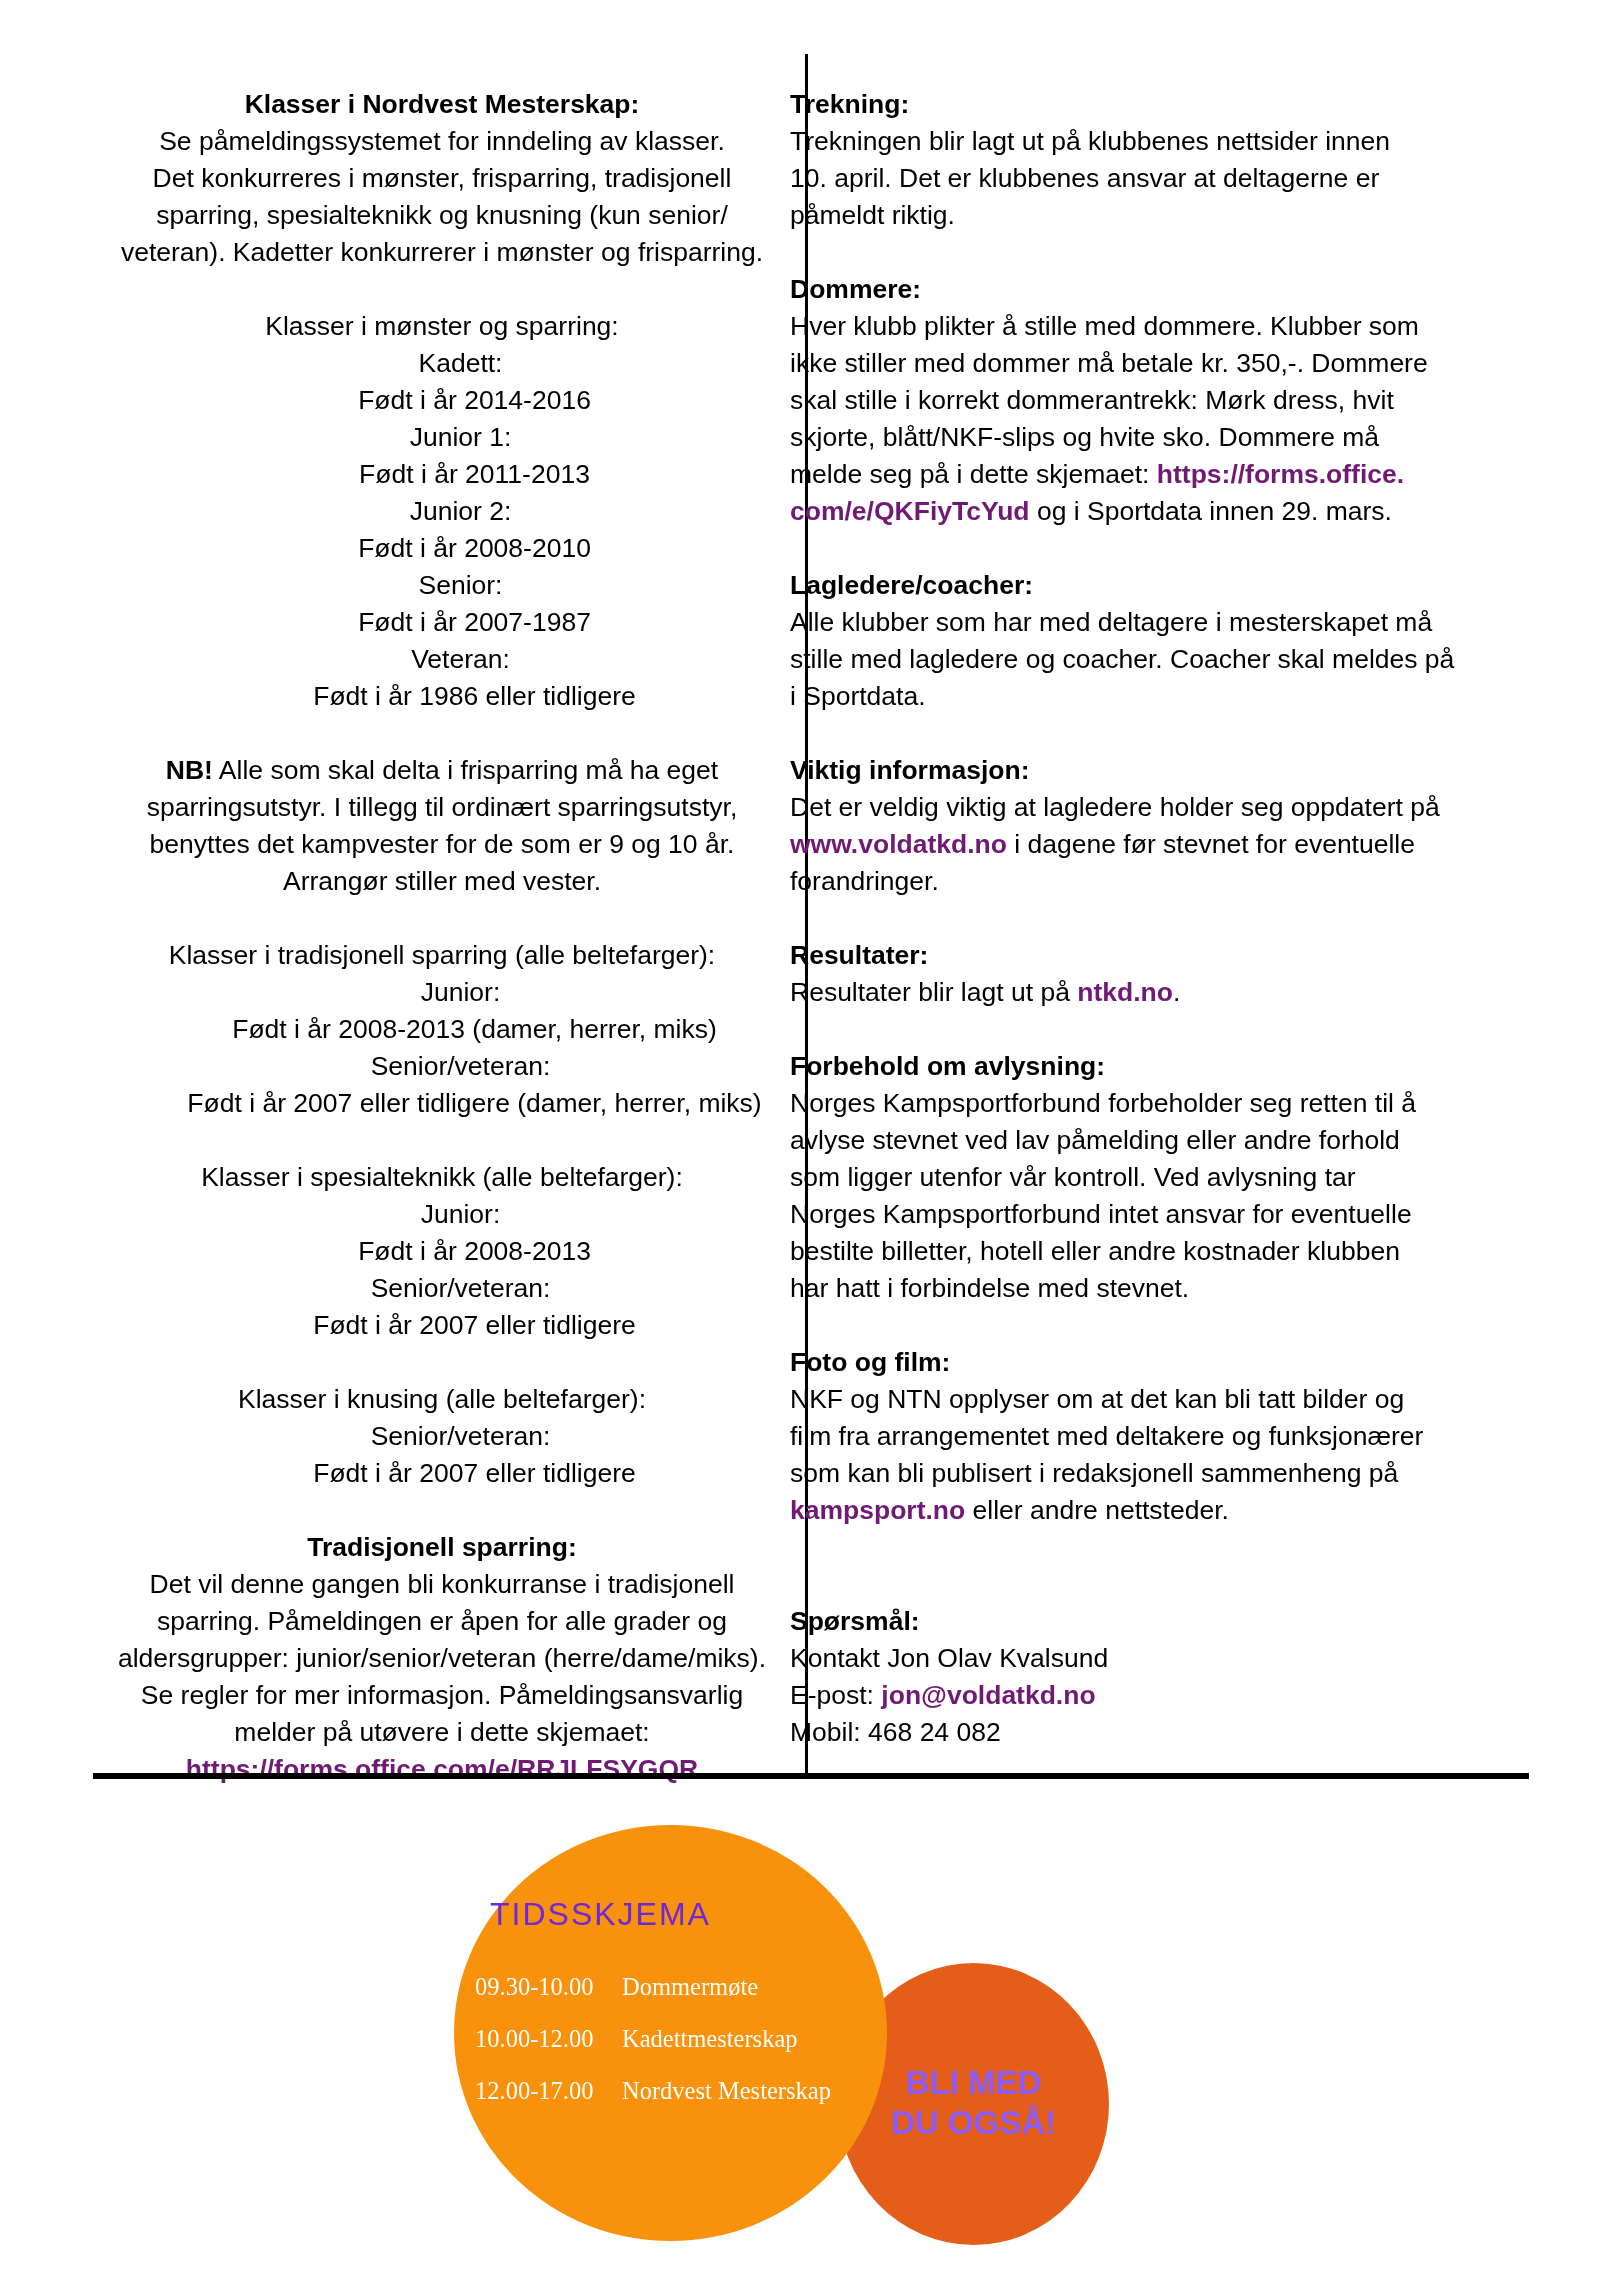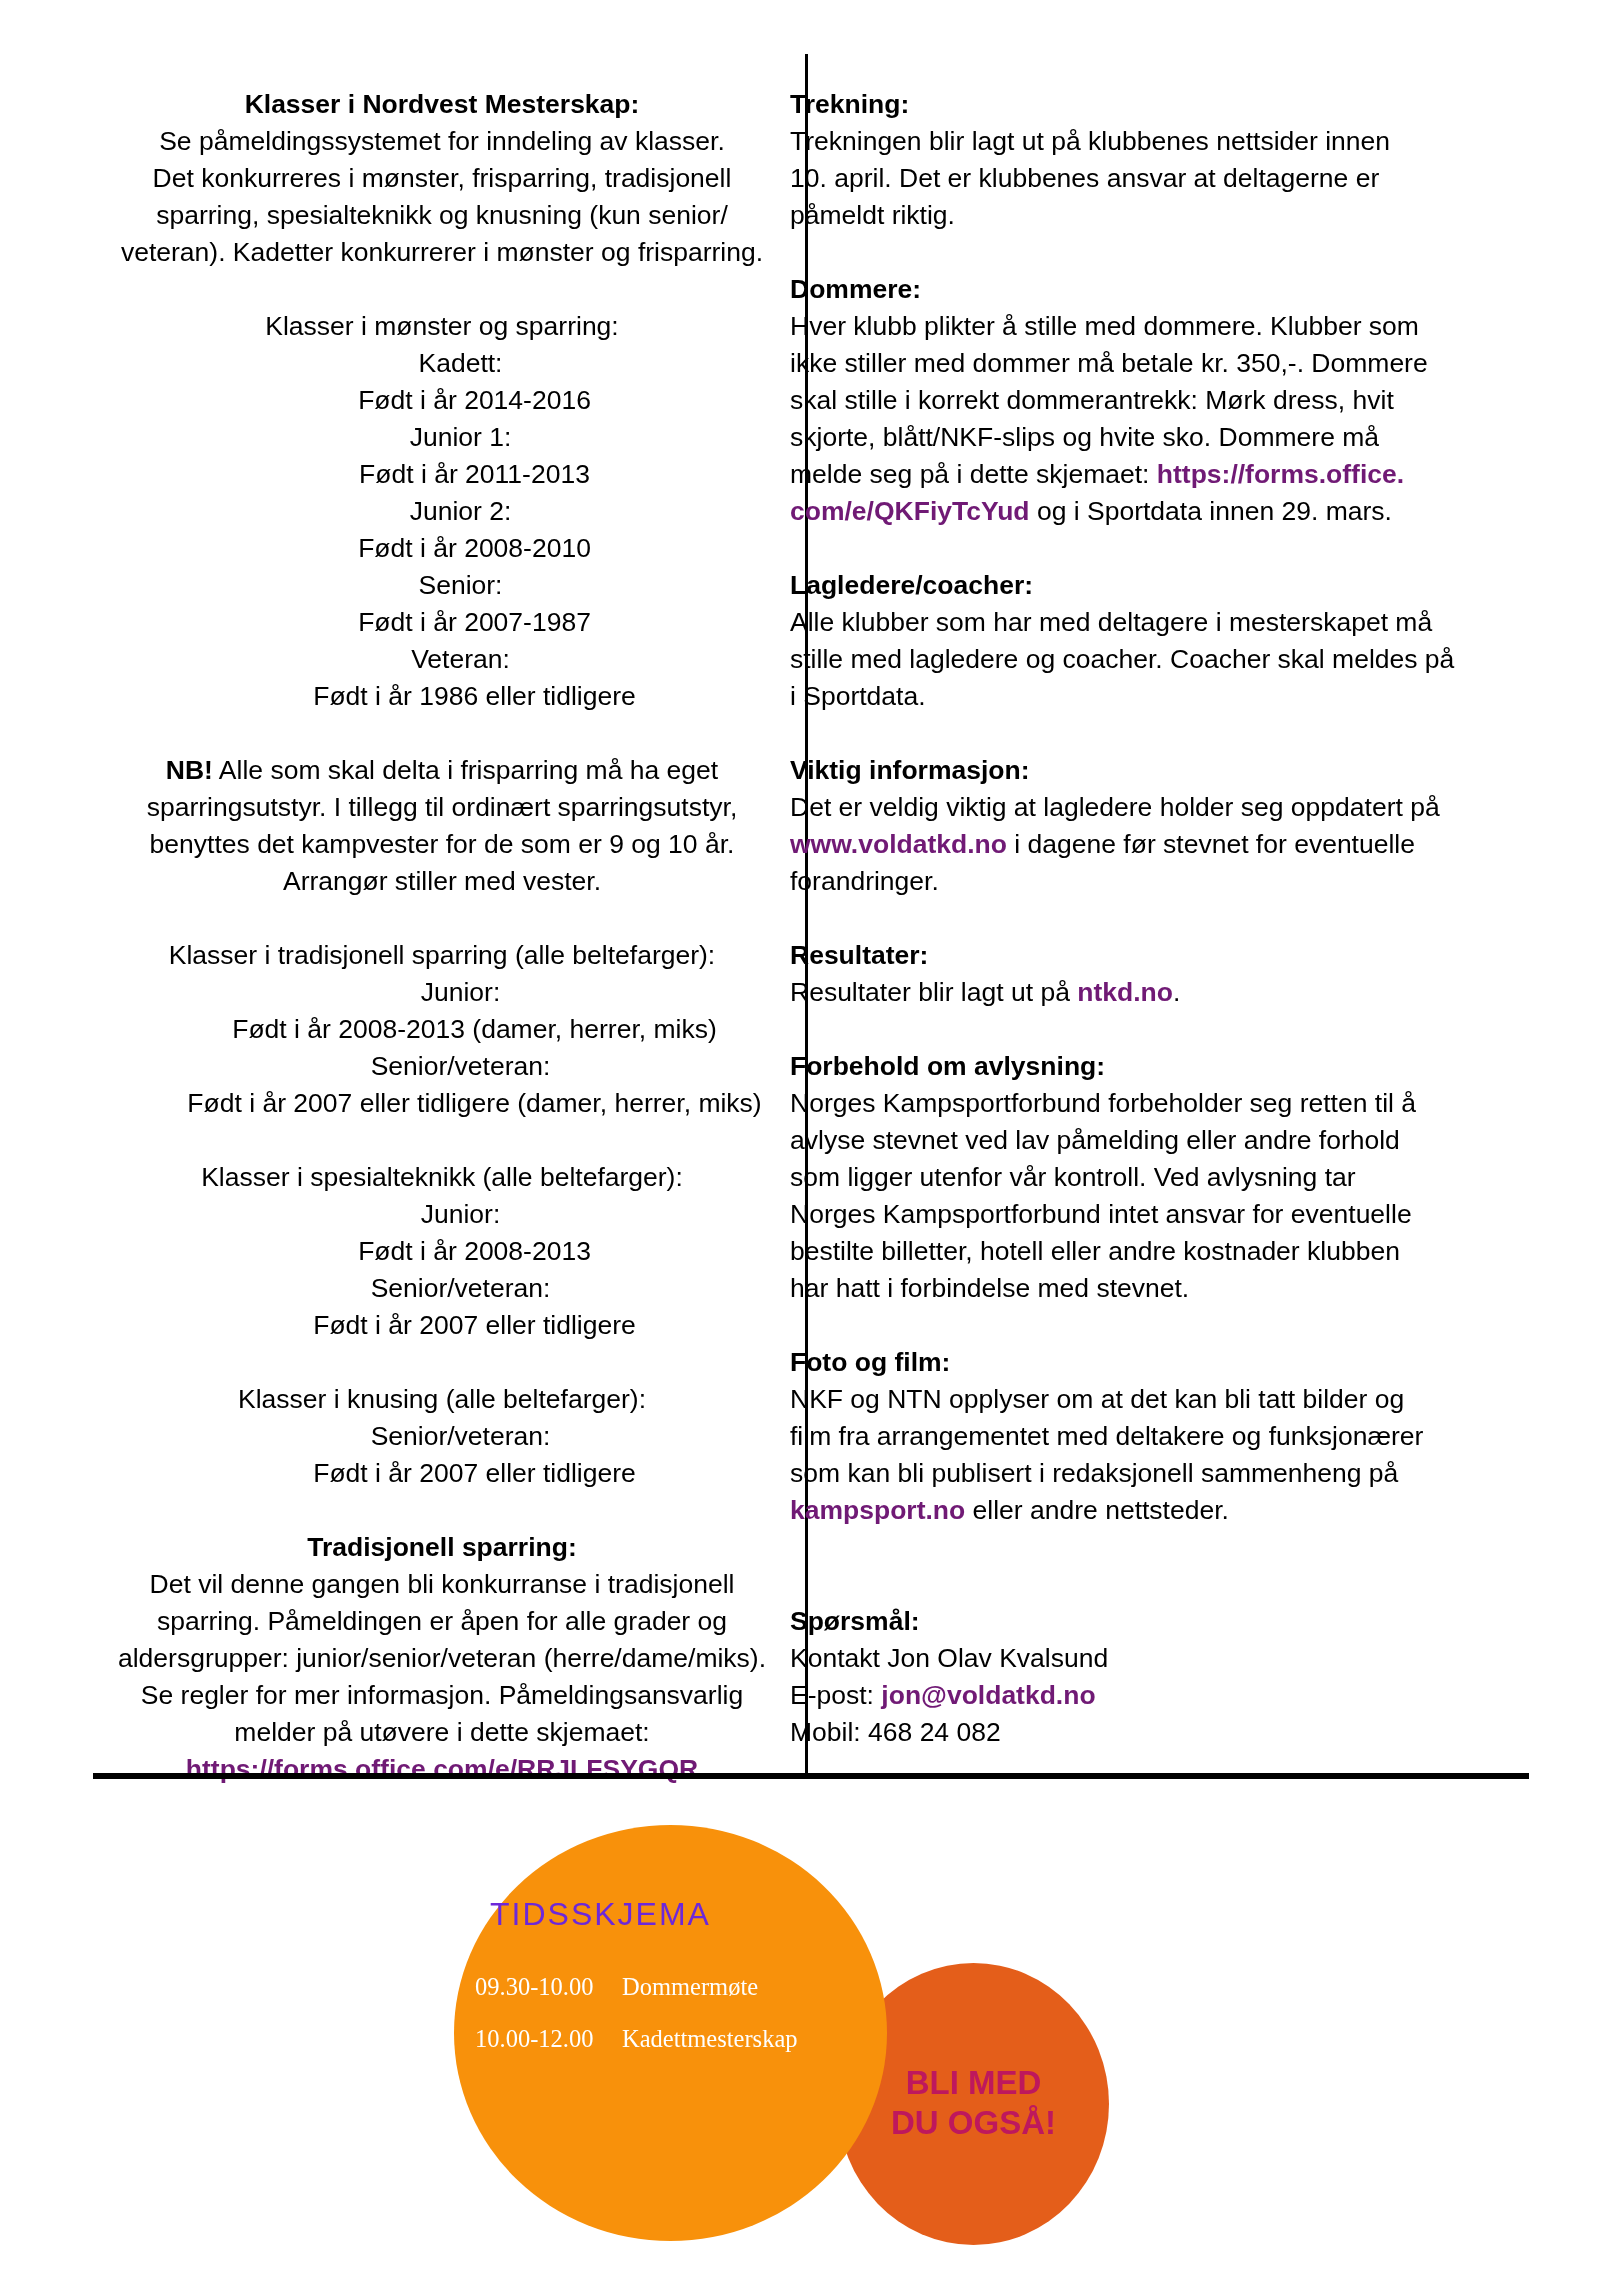--- a/index.html
+++ b/index.html
@@ -22,21 +22,21 @@
   .circle-big{left:454px;top:1825px;width:433px;height:416px;background:#F8910B;}
   .sched-title{
     position:absolute;left:490px;top:1896px;font-size:32px;letter-spacing:2px;
     color:#6d28d9;z-index:3;
   }
   .sched-rows{position:absolute;left:475px;top:1961px;z-index:3;font-size:24.5px;color:#fff;}
   .srow{height:52px;line-height:52px;white-space:pre;font-family:Liberation Serif, serif;}
   .stime{display:inline-block;width:147px;}
   .cta{
     position:absolute;left:838px;top:2063px;width:271px;z-index:2;
-    text-align:center;font-size:33px;font-weight:bold;color:#be185d;line-height:40px;
+    text-align:center;font-size:33px;font-weight:bold;color:#8b5cf6;line-height:40px;
   }
 </style>
 </head>
 <body>
 
 <div>
 
   <div class="col col-left" id="col-left"><div class="line"><span class="b">Klasser i Nordvest Mesterskap:</span></div><div class="line"><span>Se påmeldingssystemet for inndeling av klasser.</span></div><div class="line"><span>Det konkurreres i mønster, frisparring, tradisjonell</span></div><div class="line"><span>sparring, spesialteknikk og knusning (kun senior/</span></div><div class="line"><span>veteran). Kadetter konkurrerer i mønster og frisparring.</span></div><div class="line"></div><div class="line"><span>Klasser i mønster og sparring:</span></div><div class="line i1"><span>Kadett:</span></div><div class="line i2"><span>Født i år 2014-2016</span></div><div class="line i1"><span>Junior 1:</span></div><div class="line i2"><span>Født i år 2011-2013</span></div><div class="line i1"><span>Junior 2:</span></div><div class="line i2"><span>Født i år 2008-2010</span></div><div class="line i1"><span>Senior:</span></div><div class="line i2"><span>Født i år 2007-1987</span></div><div class="line i1"><span>Veteran:</span></div><div class="line i2"><span>Født i år 1986 eller tidligere</span></div><div class="line"></div><div class="line"><span class="b">NB!</span><span> Alle som skal delta i frisparring må ha eget</span></div><div class="line"><span>sparringsutstyr. I tillegg til ordinært sparringsutstyr,</span></div><div class="line"><span>benyttes det kampvester for de som er 9 og 10 år.</span></div><div class="line"><span>Arrangør stiller med vester.</span></div><div class="line"></div><div class="line"><span>Klasser i tradisjonell sparring (alle beltefarger):</span></div><div class="line i1"><span>Junior:</span></div><div class="line i2"><span>Født i år 2008-2013 (damer, herrer, miks)</span></div><div class="line i1"><span>Senior/veteran:</span></div><div class="line i2"><span>Født i år 2007 eller tidligere (damer, herrer, miks)</span></div><div class="line"></div><div class="line"><span>Klasser i spesialteknikk (alle beltefarger):</span></div><div class="line i1"><span>Junior:</span></div><div class="line i2"><span>Født i år 2008-2013</span></div><div class="line i1"><span>Senior/veteran:</span></div><div class="line i2"><span>Født i år 2007 eller tidligere</span></div><div class="line"></div><div class="line"><span>Klasser i knusing (alle beltefarger):</span></div><div class="line i1"><span>Senior/veteran:</span></div><div class="line i2"><span>Født i år 2007 eller tidligere</span></div><div class="line"></div><div class="line"><span class="b">Tradisjonell sparring:</span></div><div class="line"><span>Det vil denne gangen bli konkurranse i tradisjonell</span></div><div class="line"><span>sparring. Påmeldingen er åpen for alle grader og</span></div><div class="line"><span>aldersgrupper: junior/senior/veteran (herre/dame/miks).</span></div><div class="line"><span>Se regler for mer informasjon. Påmeldingsansvarlig</span></div><div class="line"><span>melder på utøvere i dette skjemaet:</span></div><div class="line"><a class="lnk">https://forms.office.com/e/RRJLFSYGQR</a></div></div>
 
   <div class="vdivider"></div>
@@ -46,20 +46,21 @@
   <div class="hrule"></div>
 
   <div class="circle circle-small"></div>
   <div class="circle circle-big"></div>
 
   <div class="sched-title">TIDSSKJEMA</div>
 
   <div class="sched-rows" id="sched-rows">
       <div class="srow"><span class="stime">09.30-10.00</span><span>Dommermøte</span></div>
       <div class="srow"><span class="stime">10.00-12.00</span><span>Kadettmesterskap</span></div>
+      <div class="srow"><span class="stime">12.00-17.00</span><span>Nordvest Mesterskap</span></div>
     </div>
 
   <div class="cta">
     <div>BLI MED</div>
     <div>DU OGSÅ!</div>
   </div>
 
 </div>
 
 

